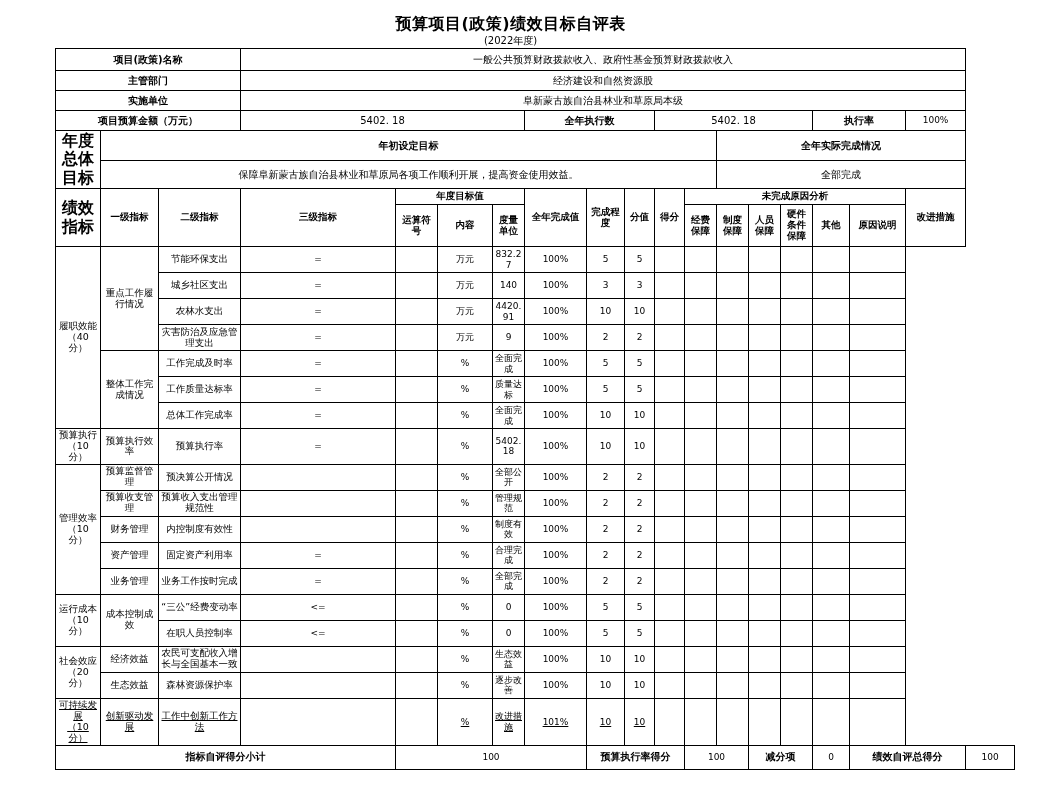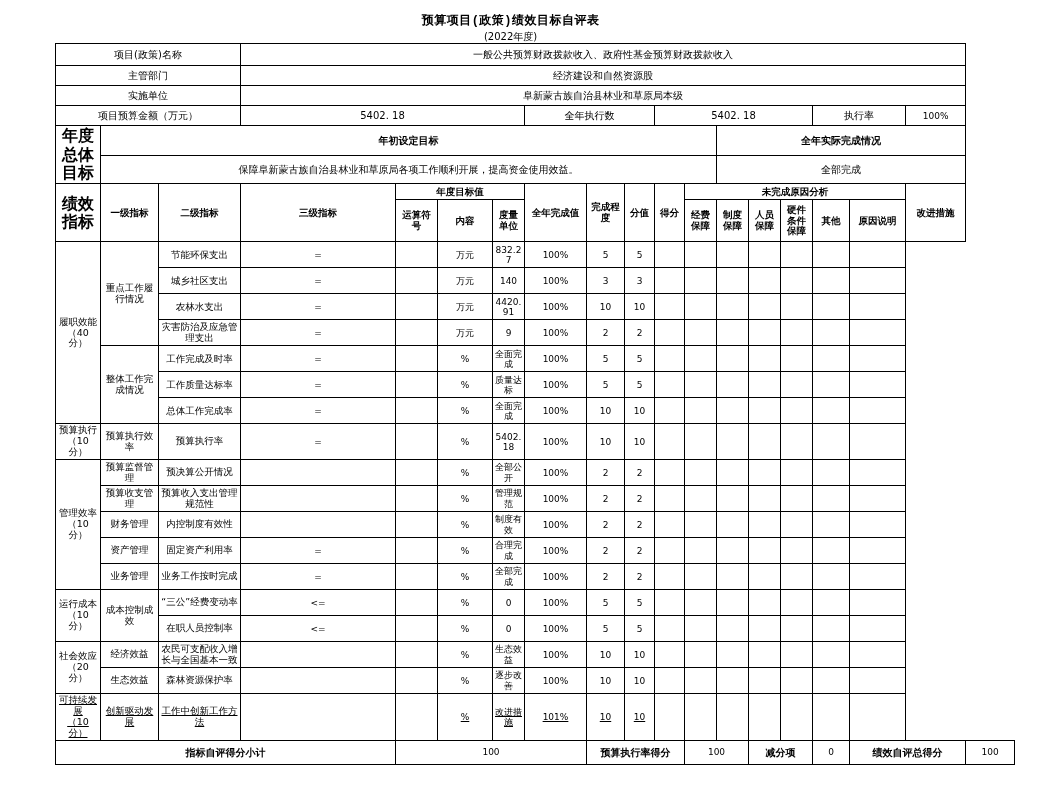--- a/index.html
+++ b/index.html
@@ -25,25 +25,25 @@
     border:1px solid #000;
     padding:1px 2px;
     text-align:center;
     vertical-align:middle;
     word-break:break-all;
     overflow:hidden;
   }
   .noborder{border:none !important;}
   .b{font-weight:bold;}
   .title{
-    font-size:12px;font-weight:bold;letter-spacing:0.5px;
-    text-align:center;padding-top:6px;padding-bottom:1px;font-family:Liberation Mono, monospace;
+    font-size:16px;font-weight:bold;letter-spacing:0.5px;
+    text-align:center;padding-top:6px;padding-bottom:1px;
   }
   .subtitle{font-size:10px;text-align:center;padding-bottom:7px;}
-  .lbl{font-weight:normal;font-size:10px;}
+  .lbl{font-weight:bold;font-size:10px;}
   .val{font-size:10px;}
   .leftTxt{text-align:left;padding-left:4px;}
   .tiny{font-size:9px;}
   .vhead{font-weight:bold;font-size:16px;}
   .hdr{font-weight:bold;font-size:9.5px;}
   .indname{font-size:9.5px;}
   .lvl3{text-align:left;padding-left:5px;font-size:9.5px;}
   .numleft{text-align:left;padding-left:3px;}
   .unitc{font-size:9px;}
 </style>

